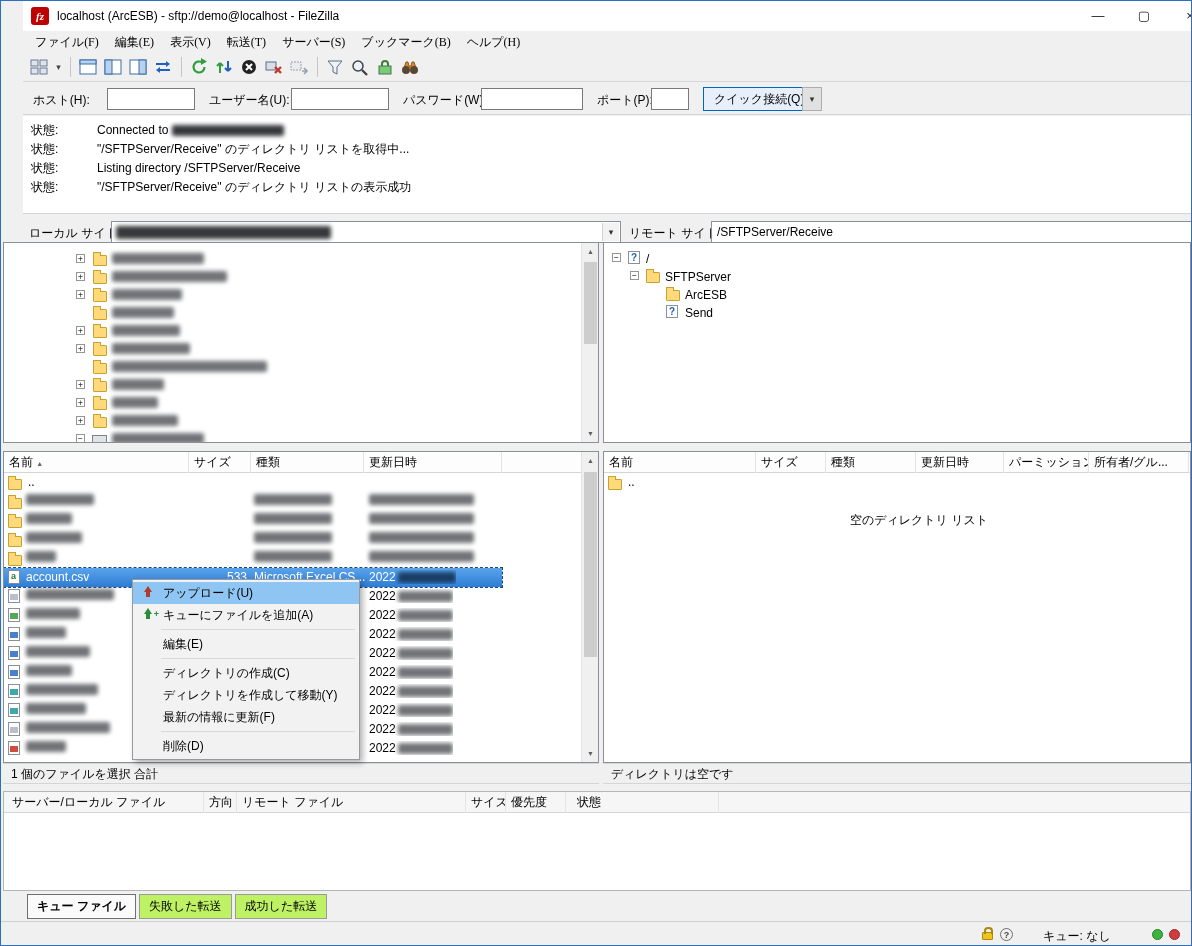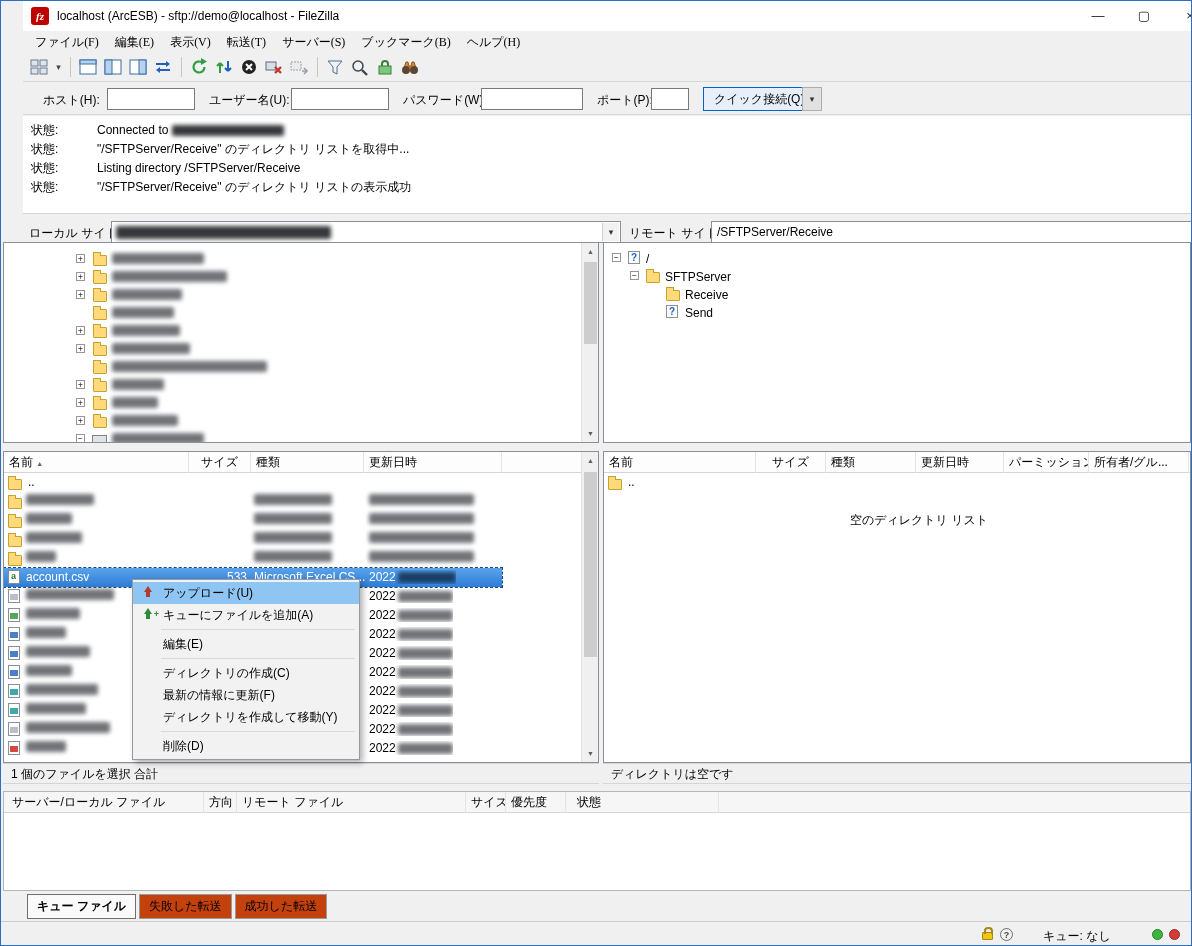--- a/index.html
+++ b/index.html
@@ -67,21 +67,21 @@
   .tree-label { position:absolute; top:3px; white-space:nowrap; }
 
   
   .sb { position:absolute; width:17px; background:#f0f0f0; border-left:1px solid #e2e2e2; }
   .sb-btn { position:absolute; left:0; width:17px; height:17px; color:#606060; font-size:7px; text-align:center; line-height:17px; }
   .sb-thumb { position:absolute; left:2px; width:13px; background:#cdcdcd; }
 
   
   .hdr { position:absolute; left:0; top:0; height:21px; width:100%; background:#fdfdfd; border-bottom:1px solid #d5d5d5; }
   .hdr-cell { position:absolute; top:0; height:21px; line-height:21px; padding:0 5px; border-right:1px solid #e4e4e4; overflow:hidden; white-space:nowrap; }
-  .hdr-cell.r { text-align:center; }
+  .hdr-cell.r { text-align:left; }
   .sort-ic { font-size:7px; color:#666; }
   .file-row { position:absolute; left:0; height:19px; width:100%; }
   .cell { position:absolute; top:2px; white-space:nowrap; overflow:hidden; }
   .sel-row { background:linear-gradient(180deg,#5aa3ea,#2e7cd6); outline:1px dashed #17487e; color:#fff; }
   .sel-row .blur { background:#102a47; }
 
   .fi { position:relative; display:inline-block; width:12px; height:14px; background:#fff; border:1px solid #8a8f98; }
   .fi::after { content:""; position:absolute; left:1px; top:4px; width:8px; height:6px; background:var(--c,#9aa2ad); }
   .csvicon { position:relative; display:inline-block; width:12px; height:14px; background:#fff; border:1px solid #7f8b95; }
   .csvicon::after { content:"a"; position:absolute; left:2px; top:0; font-weight:bold; font-size:9px; color:#1f7a33; }
@@ -96,21 +96,21 @@
   .ctx-item.hl { background:#8fc5f2; }
   .ctx-sep { height:1px; background:#d9d9d9; margin:3px 4px 3px 28px; }
   .arrow-ic { position:absolute; left:9px; top:4px; width:13px; height:13px; }
   .arrow-ic::before { content:""; position:absolute; left:2px; top:0; border-left:4px solid transparent; border-right:4px solid transparent; border-bottom:6px solid currentColor; }
   .arrow-ic::after { content:""; position:absolute; left:4px; top:5px; width:4px; height:6px; background:currentColor; }
   .ic-upload { color:#b03a2e; }
   .ic-addq { color:#2e8b3a; }
   .plus-badge { position:absolute; right:-4px; top:-5px; font-weight:bold; font-size:9px; color:#2e8b3a; }
 
   
-  .tab { padding:3px 9px; border:1px solid #9a9a9a; background:#c2410c; white-space:nowrap; }
+  .tab { padding:3px 9px; border:1px solid #9a9a9a; background:#bef264; white-space:nowrap; }
   .tab.active { background:#fafafa; border-color:#6f6f6f; font-weight:bold; }
   .statusbar { position:absolute; left:0; top:920px; width:100%; height:25px; border-top:1px solid #d0d0d0; }
   .lock { position:absolute; width:11px; height:8px; background:#f0c516; border:1px solid #a8880e; border-radius:1px; }
   .lock::before { content:""; position:absolute; left:1px; top:-6px; width:5px; height:5px; border:2px solid #a8880e; border-bottom:none; border-radius:4px 4px 0 0; }
   .help-ic { position:absolute; width:13px; height:13px; border:1px solid #6f6f6f; border-radius:50%; color:#444;
              font-weight:bold; font-size:9px; line-height:12px; text-align:center; }
   .dot { position:absolute; width:11px; height:11px; border-radius:50%; }
 </style>
 </head>
 <body>
@@ -226,21 +226,21 @@
     <button class="tb">
         <svg width="18" height="16">
           <path d="M3 9l2-6h2l1 4h2l1-4h2l2 6" fill="#e0852b" stroke="#8a5a1e"></path>
           <circle cx="5" cy="11" r="4" fill="#5b4632"></circle>
           <circle cx="13" cy="11" r="4" fill="#5b4632"></circle>
         </svg>
       </button>
   </div>
 
   <div class="abs quickbar">
-    <span class="qlabel" style="left:20px">ホスト(H):</span>
+    <span class="qlabel" style="left:10px">ホスト(H):</span>
     <input class="qinput" style="left: 84px; width: 88px;">
     <span class="qlabel" style="left:186px">ユーザー名(U):</span>
     <input class="qinput" style="left: 268px; width: 98px;">
     <span class="qlabel" style="left:380px">パスワード(W):</span>
     <input class="qinput" style="left: 458px; width: 102px;">
     <span class="qlabel" style="left:574px">ポート(P):</span>
     <input class="qinput" style="left: 628px; width: 38px;">
     <button class="qc-btn" style="left:680px">クイック接続(Q)</button>
     <button class="qc-drop" style="left:779px">▾</button>
   </div>
@@ -339,21 +339,21 @@
         <span class="qbox" style="left:24px;top:2px">?</span>
         <span class="tree-label" style="left:42px">/</span>
       </div>
     <div class="tree-row" style="top:24px">
         <span class="expand" style="left:26px">−</span>
         <span class="folder" style="left:42px;top:5px"></span>
         <span class="tree-label" style="left:61px">SFTPServer</span>
       </div>
     <div class="tree-row" style="top:42px">
         <span class="folder" style="left:62px;top:5px"></span>
-        <span class="tree-label" style="left:81px">Receive</span>
+        <span class="tree-label" style="left:81px">ArcESB</span>
       </div>
     <div class="tree-row" style="top:60px">
         <span class="qbox" style="left:62px;top:2px">?</span>
         <span class="tree-label" style="left:81px">Send</span>
       </div>
   </div>
 
   <div class="panel" style="left:2px;top:450px;width:596px;height:312px">
     <div class="hdr">
       <div class="hdr-cell" style="left:0;width:185px"><span>名前</span> <span class="sort-ic">▲</span></div>
@@ -499,19 +499,19 @@
 
   <div class="ctx">
     <div class="ctx-item hl"><span class="arrow-ic ic-upload"></span><span>アップロード(U)</span></div>
     <div class="ctx-item"><span class="arrow-ic ic-addq">
           <span class="plus-badge">+</span>
         </span><span>キューにファイルを追加(A)</span></div>
     <div class="ctx-sep"></div>
     <div class="ctx-item"><span>編集(E)</span></div>
     <div class="ctx-sep"></div>
     <div class="ctx-item"><span>ディレクトリの作成(C)</span></div>
+    <div class="ctx-item"><span>ディレクトリを作成して移動(Y)</span></div>
     <div class="ctx-item"><span>最新の情報に更新(F)</span></div>
-    <div class="ctx-item"><span>ディレクトリを作成して移動(Y)</span></div>
     <div class="ctx-sep"></div>
     <div class="ctx-item"><span>削除(D)</span></div>
   </div>
 
 </div>
 
 </body></html>

